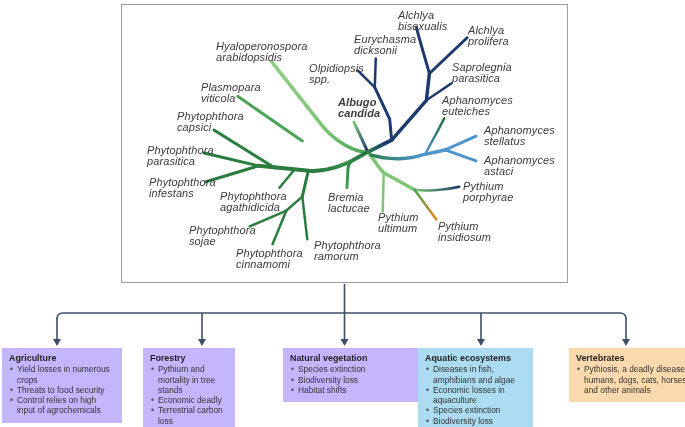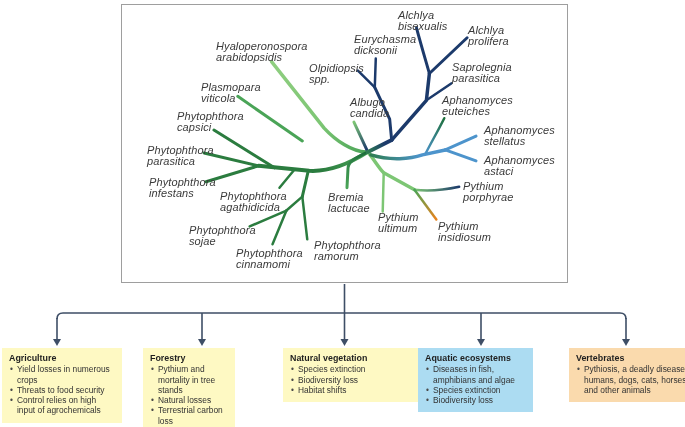--- a/index.html
+++ b/index.html
@@ -13,21 +13,21 @@
 
   
   .connector-svg{position:absolute;left:0;top:0;width:685px;height:427px;pointer-events:none;}
 
   
   .impact-box{position:absolute;top:348px;box-sizing:border-box;padding:5px 6px 7px 7px;font-size:8.4px;line-height:10.3px;color:#333;}
   .impact-box .bx-title{font-weight:bold;font-size:8.9px;color:#1f1f1f;margin-bottom:1px;}
   .impact-box ul{margin:0;padding:0;list-style:none;}
   .impact-box li{position:relative;padding-left:8px;}
   .impact-box li::before{content:"\2022";position:absolute;left:1px;top:0;color:#4a4a4a;}
-  .box-green{background:#fef9c3;}
+  .box-green{background:#c4b5fd;}
   .box-blue{background:#acdcf2;}
   .box-orange{background:#fadaad;}
   .bx-agriculture{left:2px;width:120px;}
   .bx-forestry{left:143px;width:92px;}
   .bx-natveg{left:283px;width:141px;}
   .bx-aquatic{left:418px;width:115px;}
   .bx-vertebrates{left:569px;width:138px;}
 </style>
 </head>
 <body>
@@ -142,21 +142,21 @@
     <div class="sp-label" style="left:192px;top:235px;">Phytophthora
 ramorum</div>
     <div class="sp-label" style="left:206px;top:187px;">Bremia
 lactucae</div>
     <div class="sp-label" style="left:256px;top:207px;">Pythium
 ultimum</div>
     <div class="sp-label" style="left:316px;top:216px;">Pythium
 insidiosum</div>
     <div class="sp-label" style="left:341px;top:176px;">Pythium
 porphyrae</div>
-    <div class="sp-label" style="left:228px;top:92px;">Albugo
+    <div class="sp-label" style="left:216px;top:92px;font-weight:bold;">Albugo
 candida</div>
     <div class="sp-label" style="left:187px;top:58px;">Olpidiopsis
 spp.</div>
     <div class="sp-label" style="left:232px;top:29px;">Eurychasma
 dicksonii</div>
     <div class="sp-label" style="left:276px;top:5px;">Alchlya
 bisexualis</div>
     <div class="sp-label" style="left:346px;top:20px;">Alchlya
 prolifera</div>
     <div class="sp-label" style="left:330px;top:57px;">Saprolegnia
@@ -194,38 +194,39 @@
       <li>Yield losses in numerous crops</li>
       <li>Threats to food security</li>
       <li>Control relies on high input of agrochemicals</li>
     </ul>
   </div>
 
   <div class="impact-box box-green bx-forestry">
     <div class="bx-title">Forestry</div>
     <ul>
       <li>Pythium and mortality in tree stands</li>
-      <li>Natural losses</li>
+      <li>Economic deadly</li>
       <li>Terrestrial carbon loss</li>
     </ul>
   </div>
 
   <div class="impact-box box-green bx-natveg">
     <div class="bx-title">Natural vegetation</div>
     <ul>
       <li>Species extinction</li>
       <li>Biodiversity loss</li>
       <li>Habitat shifts</li>
     </ul>
   </div>
 
   <div class="impact-box box-blue bx-aquatic">
     <div class="bx-title">Aquatic ecosystems</div>
     <ul>
       <li>Diseases in fish, amphibians and algae</li>
+      <li>Economic losses in aquaculture</li>
       <li>Species extinction</li>
       <li>Biodiversity loss</li>
     </ul>
   </div>
 
   <div class="impact-box box-orange bx-vertebrates">
     <div class="bx-title">Vertebrates</div>
     <ul>
       <li>Pythiosis, a deadly disease in humans, dogs, cats, horses and other animals</li>
     </ul>

